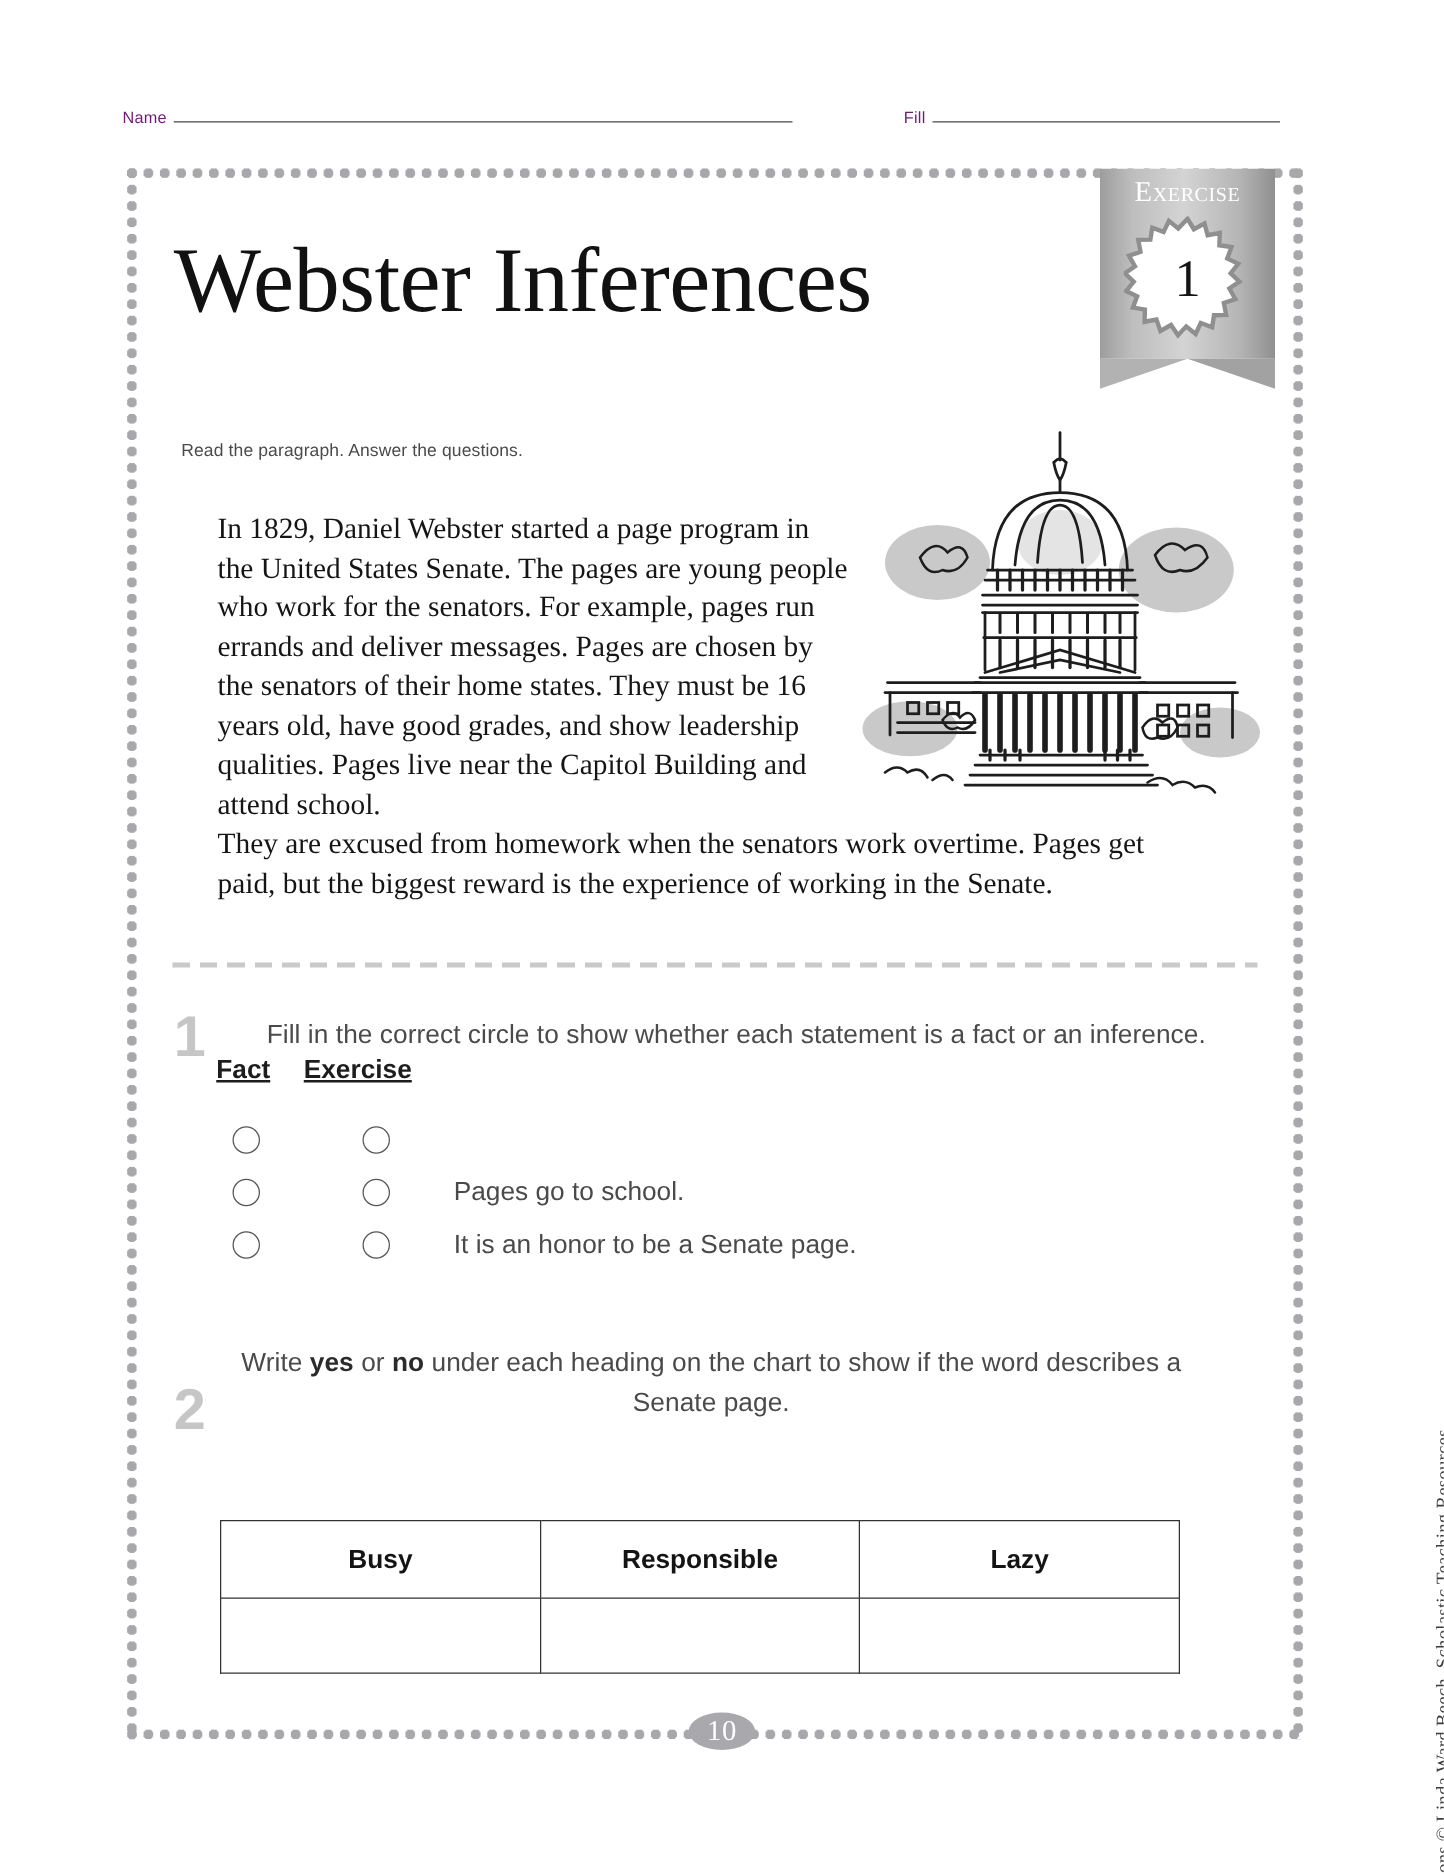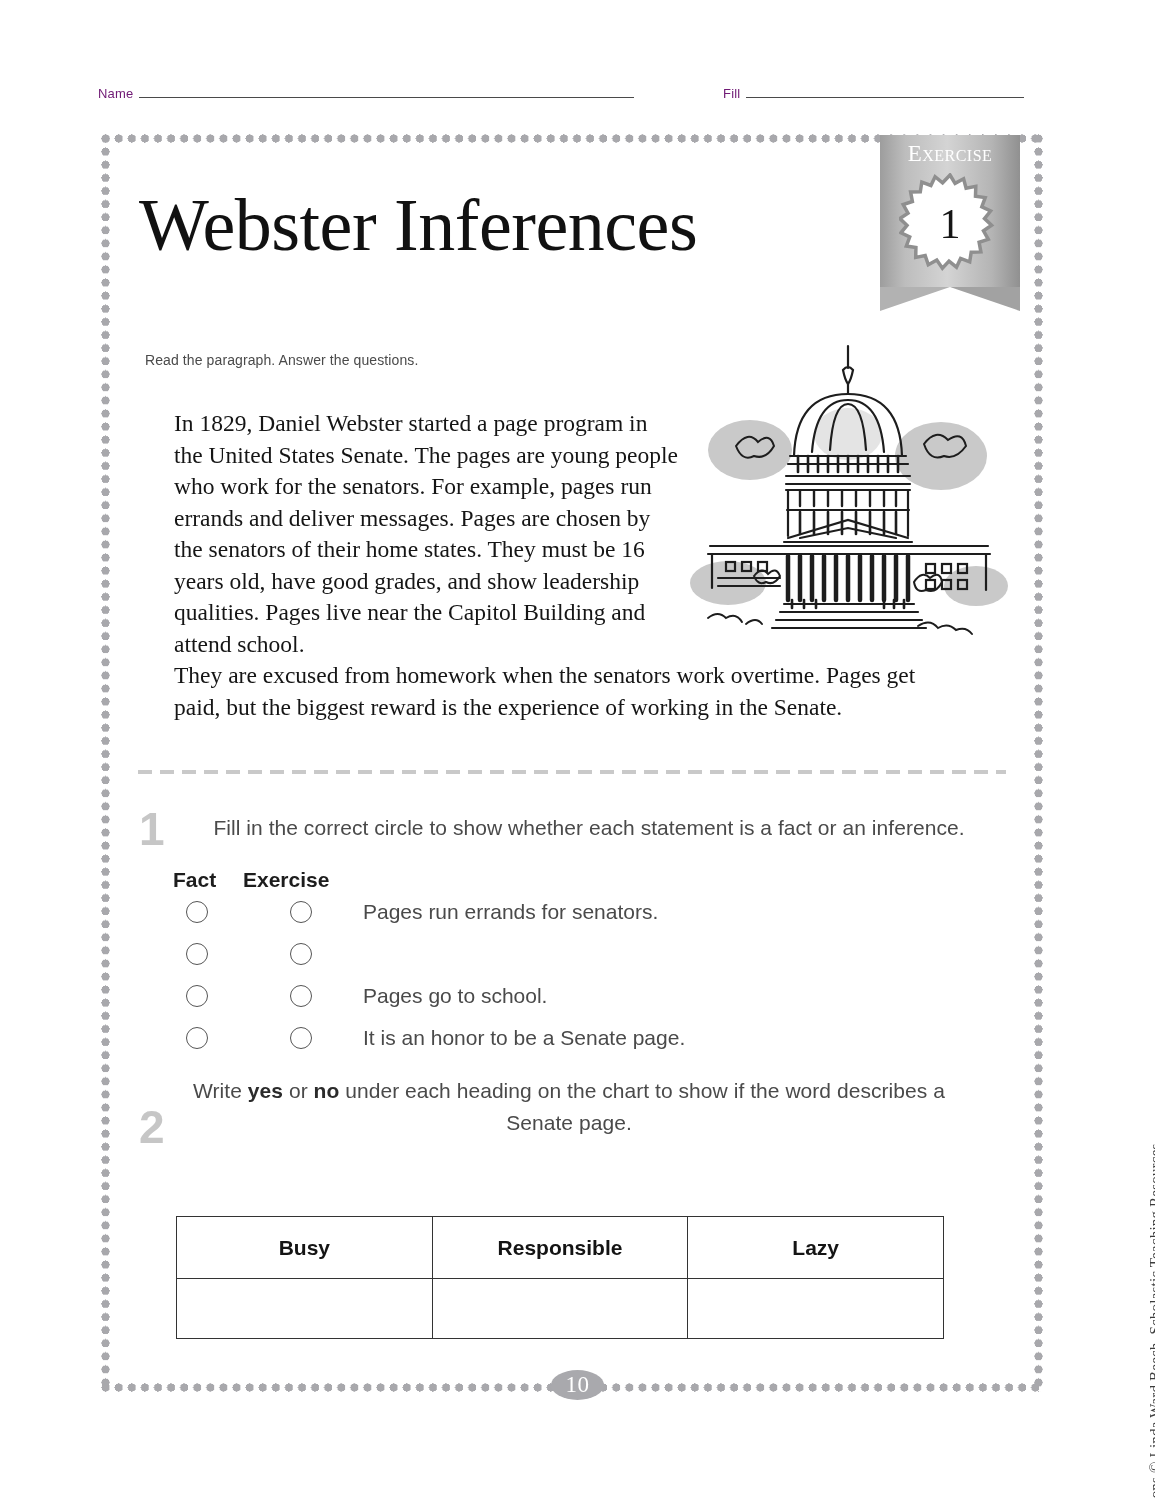--- a/index.html
+++ b/index.html
@@ -216,24 +216,25 @@
     letter-spacing: 0.05px;
     text-align: center;
   }
   .q1text { left: 174px; top: 812px; width: 830px; }
   .q2text { left: 174px; top: 1075px; width: 790px; }
   .qtext b { color: #2b2b2b; font-weight: bold; }
 
   
   .col-head {
     position: absolute;
-    top: 868px;
+    top: 844px;
     font-size: 21px;
     font-weight: bold;
     color: #1d1d1d;
+    text-decoration: underline;
   }
   .col-fact { left: 173px; }
   .col-inf  { left: 243px; }
 
   
   .rows {
     position: absolute;
     left: 173px;
     top: 898px;
     width: 800px;
@@ -494,25 +495,20 @@
 
 <div class="sep"></div>
 
 <div class="qnum q1num">1</div>
 <div class="qtext q1text">Fill in the correct circle to show whether each statement is a fact or an inference.</div>
 
 <div class="col-head col-fact">Fact</div>
 <div class="col-head col-inf">Exercise</div>
 
 <div class="rows">
-  <div class="row">
-    <span class="bub bub-fact"></span>
-    <span class="bub bub-inf"></span>
-    <span class="stmt">Pages run errands for senators.</span>
-  </div>
   <div class="row">
     <span class="bub bub-fact"></span>
     <span class="bub bub-inf"></span>
   </div>
   <div class="row">
     <span class="bub bub-fact"></span>
     <span class="bub bub-inf"></span>
     <span class="stmt">Pages go to school.</span>
   </div>
   <div class="row">

